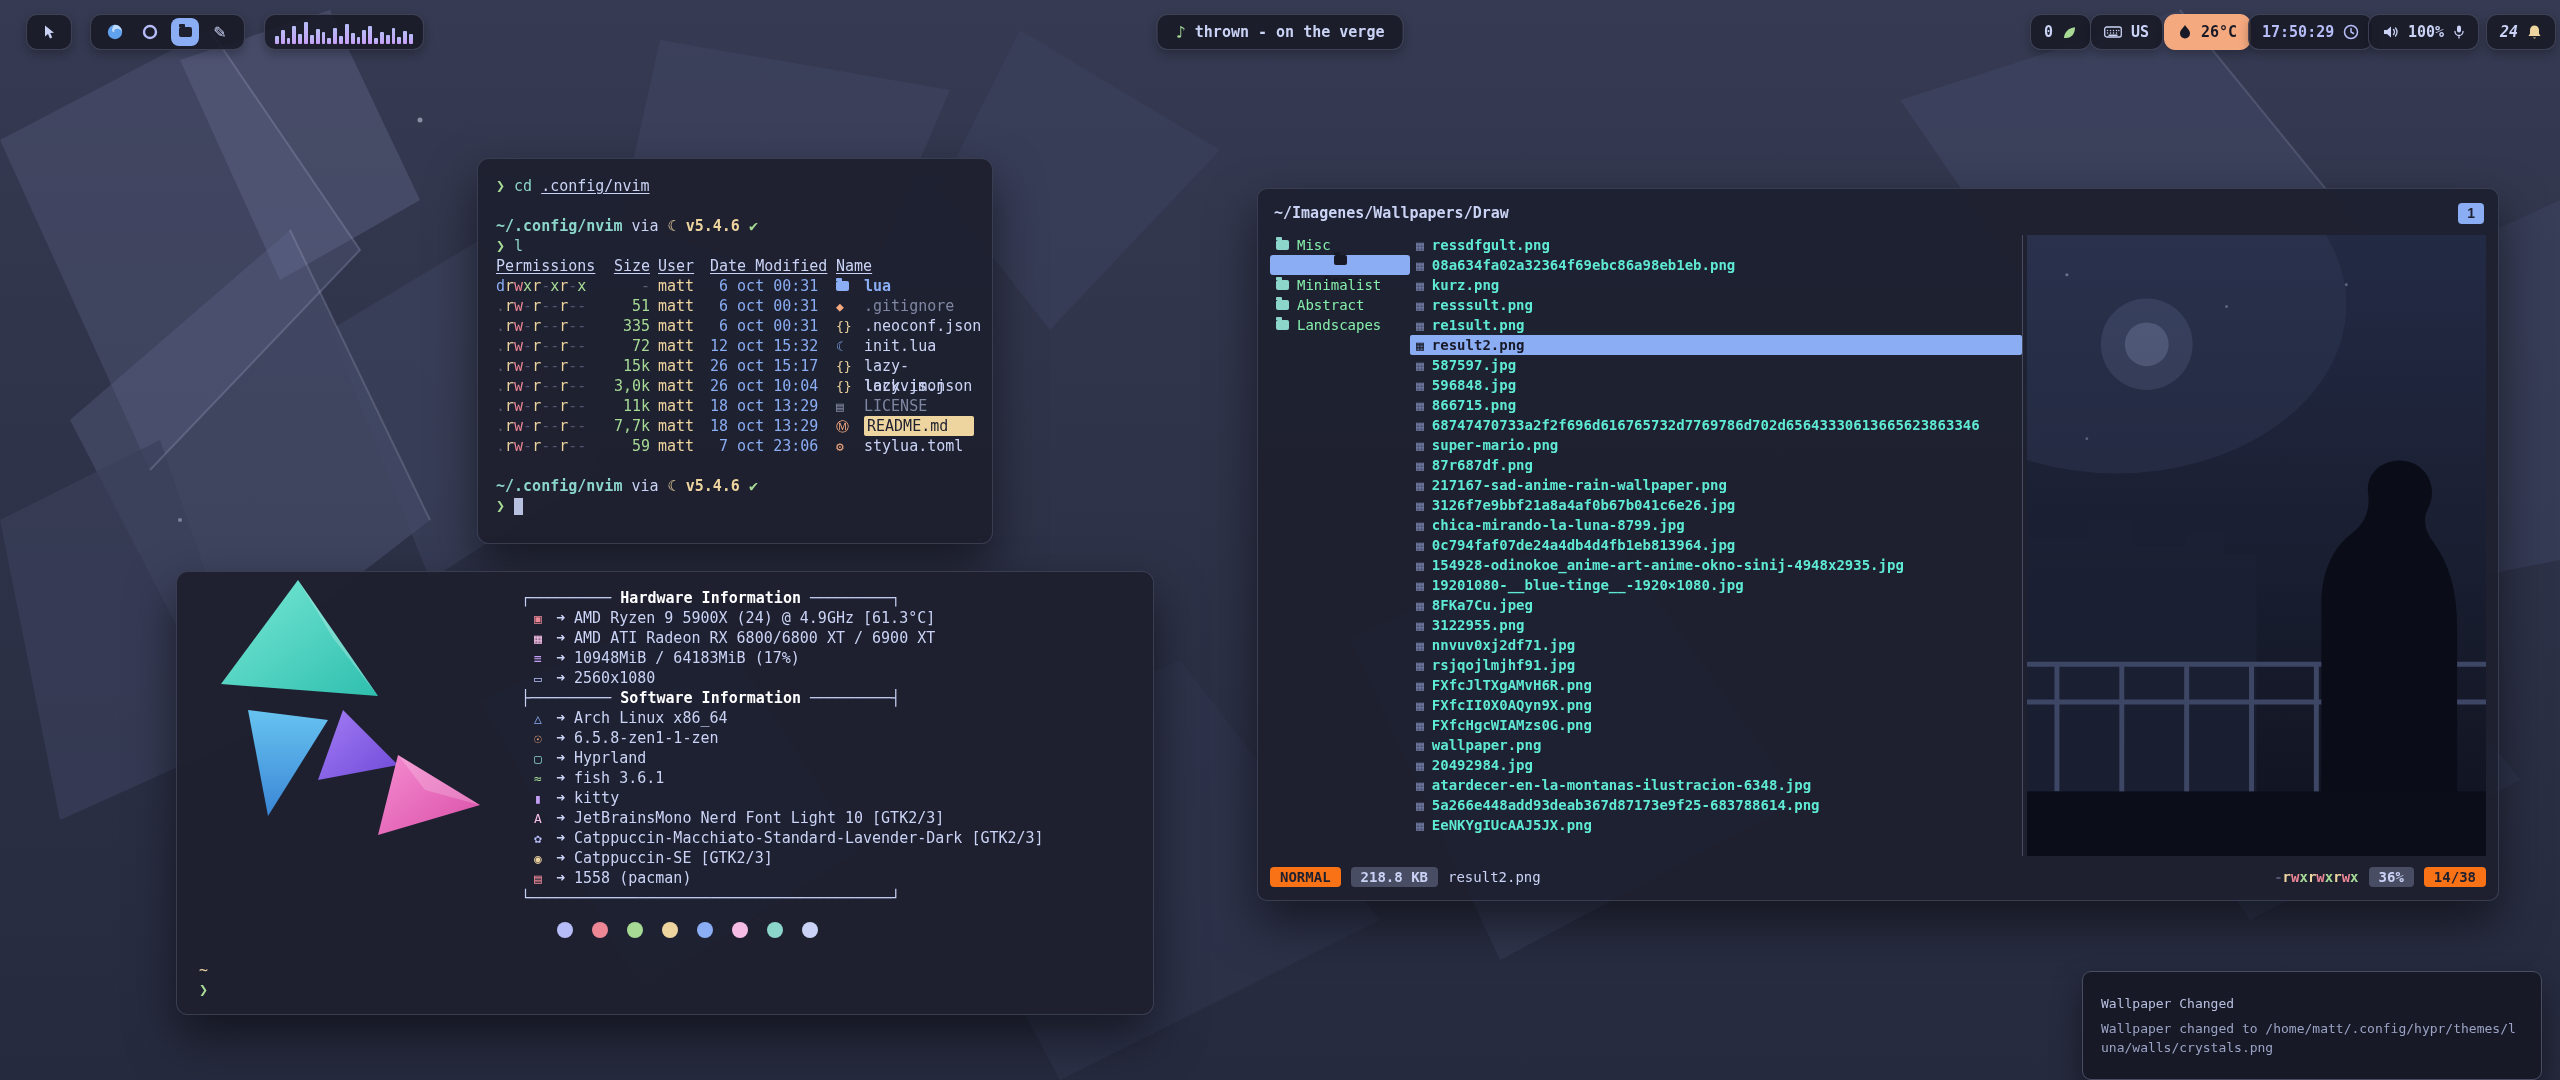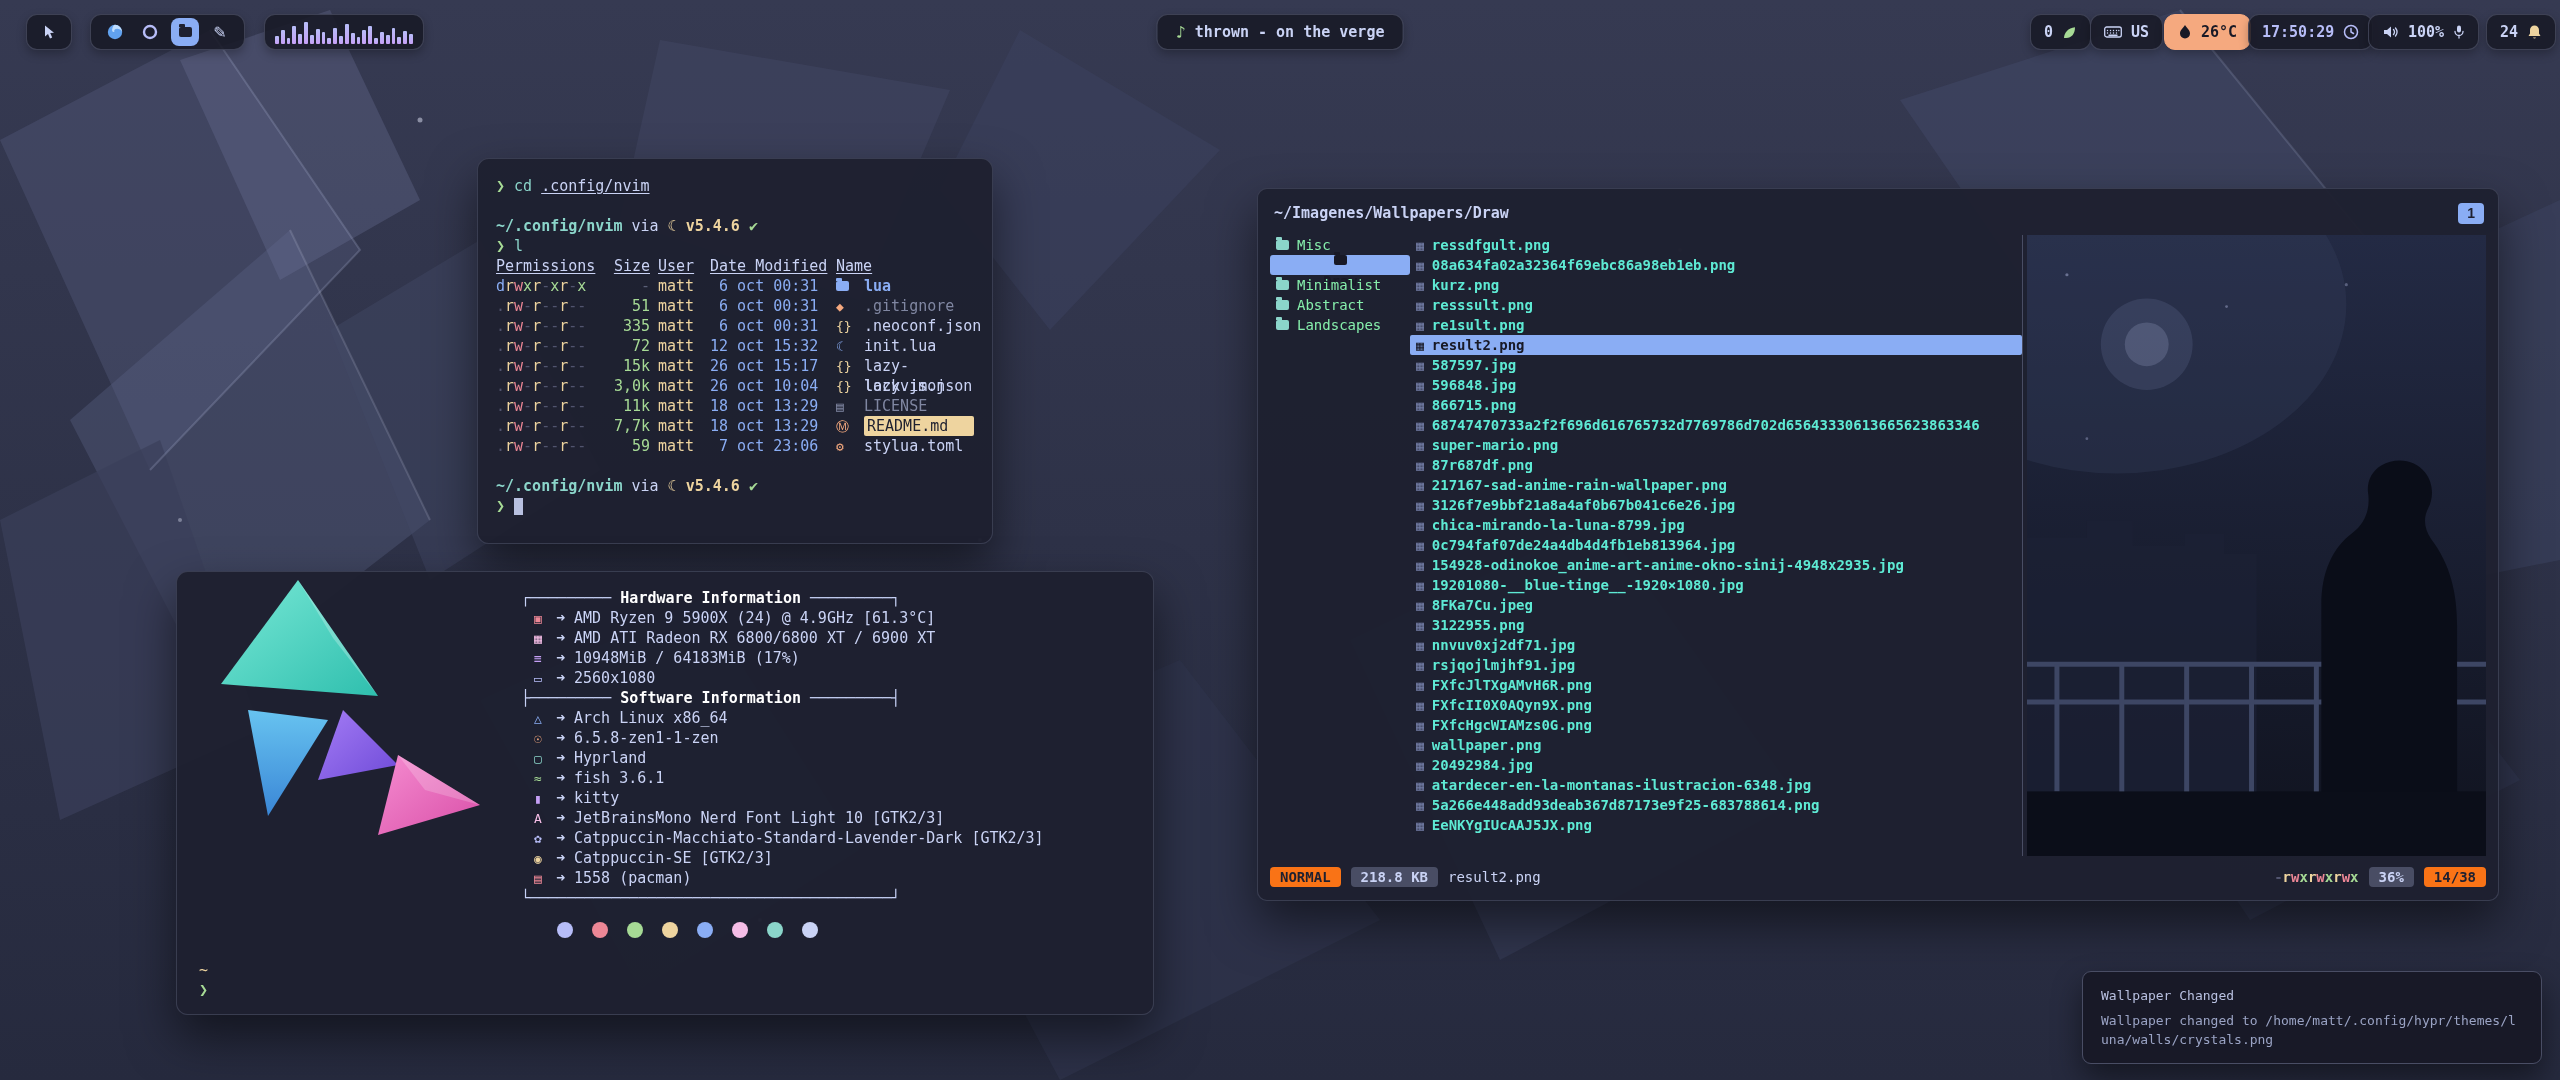--- a/index.html
+++ b/index.html
@@ -21,21 +21,21 @@
   .pen { color:#cad3f5; font-size:16px; }
   .visualizer { left:264px; width:160px; align-items:flex-end; padding:5px 10px; gap:2px; }
   .vbar { width:4px; height:var(--h); background:linear-gradient(to top,#c6a0f6,#b7bdf8); border-radius:1px; }
   .music { left:50%; transform:translateX(-50%); padding:0 18px; font-weight:bold; }
   .note { color:#a6da95; font-size:17px; }
   .m-updates { left:2030px; }
   .m-keyboard { left:2090px; }
   .m-temp { left:2164px; background:#f5a97f; border-color:#f5a97f; color:#181926; }
   .m-clock { left:2248px; color:#b7bdf8; }
   .m-audio { left:2368px; }
-  .m-bell { left:2486px; }
+  .m-bell { left:2486px;font-style:italic; }
 
   
   .window { position:absolute; background:rgba(30,32,48,0.965); border:1px solid rgba(110,115,141,0.35);
     border-radius:12px; box-shadow:0 22px 48px rgba(0,0,0,0.5); color:#cad3f5; }
 
   
   .terminal { left:477px; top:158px; width:516px; height:386px; padding:17px 18px; font-size:15px; line-height:20px; }
   .t-line { height:20px; }
   .p { color:#a6da95; font-weight:bold; }
   .cmd { color:#8bd5ca; }
@@ -110,21 +110,21 @@
   .fm-preview svg { width:100%; height:100%; display:block; }
   .fm-status { position:absolute; left:12px; right:12px; bottom:10px; height:26px;
     display:flex; align-items:center; gap:10px; font-weight:bold; font-size:14px; }
   .badge-blue { background:#f97316; color:#1e2030; padding:2px 10px; border-radius:4px; }
   .badge-gray { background:#494d64; color:#cad3f5; padding:2px 10px; border-radius:4px; }
   .fm-file { color:#cad3f5; font-weight:normal; }
   .spacer { flex:1; }
 
   
   .notification { position:absolute; left:2082px; top:971px; width:460px; min-height:90px;
-    background:rgba(24,25,38,0.97); border:1px solid #494d64; border-radius:9px; padding:14px 18px;
+    background:rgba(24,25,38,0.97); border:1px solid #494d64; border-radius:9px; padding:22px 18px;
     font-size:13px; line-height:19px; box-shadow:0 14px 30px rgba(0,0,0,0.45); cursor:pointer; }
   .notif-title { color:#b8c0e0; margin-bottom:6px; }
   .notif-body { color:#9aa3c4; word-break:break-all; }
 </style>
 </head>
 <body>
 
 <div class="desktop">
 
   <svg class="wallpaper" width="2560" height="1080" viewBox="0 0 2560 1080" preserveAspectRatio="none">

